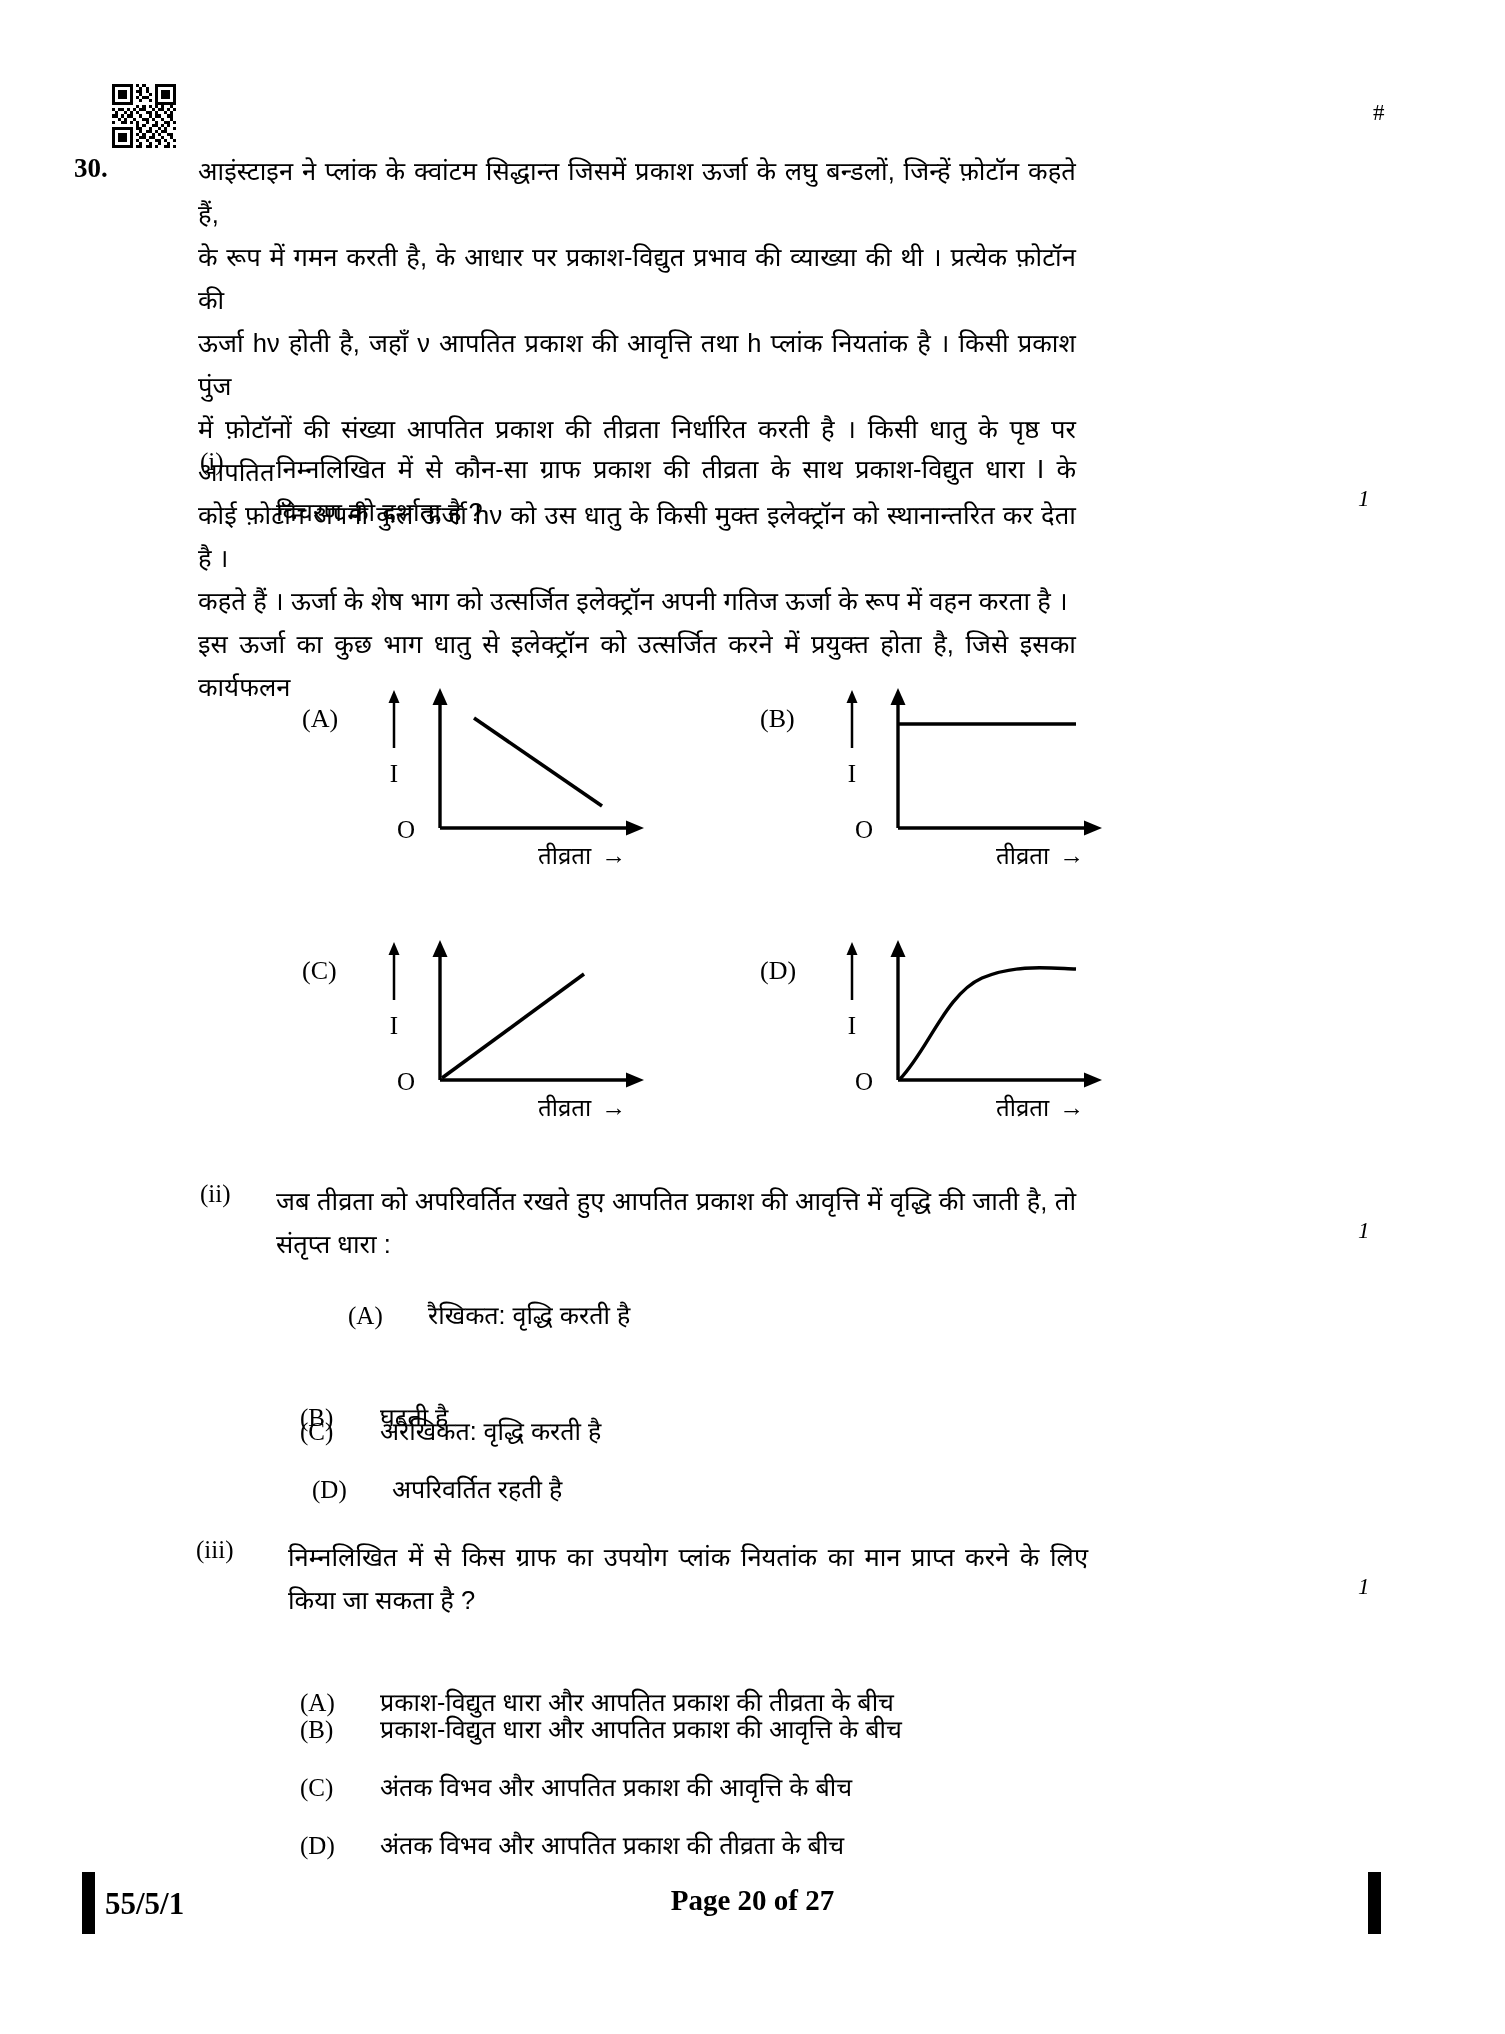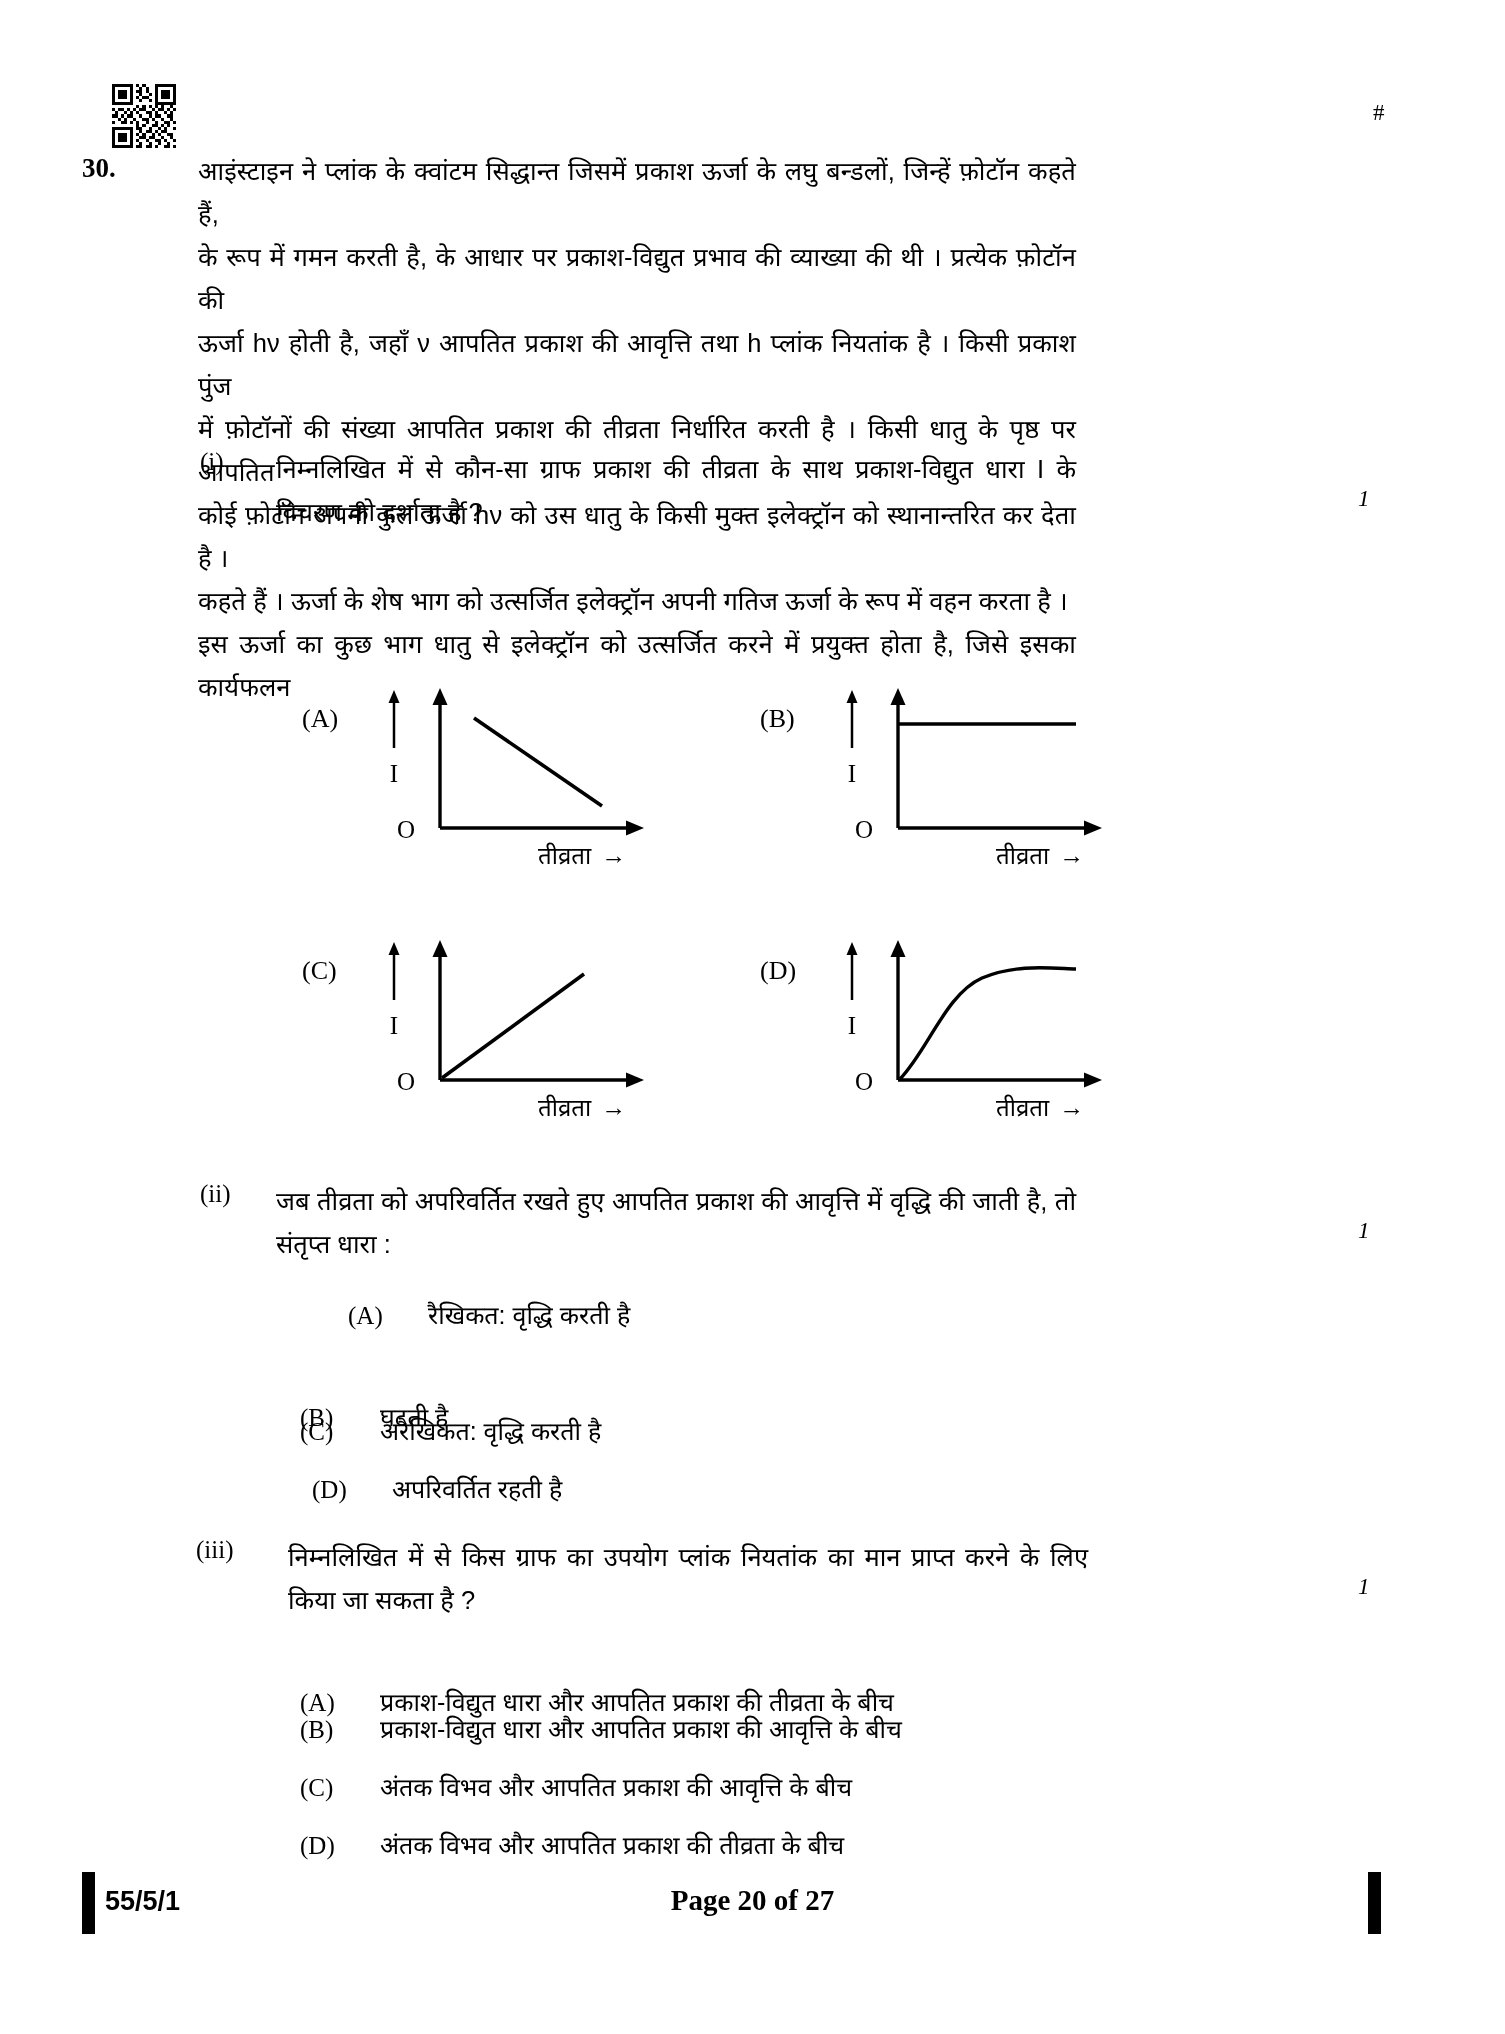--- a/index.html
+++ b/index.html
@@ -35,21 +35,21 @@
     right: 120px;
     top: 100px;
     font-size: 23px;
     font-family: "Liberation Serif", serif;
     letter-spacing: 0.5px;
   }
 
   
   .qnum {
     position: absolute;
-    left: 82px;
+    left: 74px;
     top: 153px;
     font-size: 27px;
     font-weight: bold;
     font-family: "Liberation Serif", serif;
   }
 
   .passage {
     position: absolute;
     left: 160px;
     top: 150px;
@@ -141,22 +141,22 @@
     left: 1368px;
     top: 1872px;
     width: 13px;
     height: 62px;
     background: #000;
   }
   .footer-code {
     position: absolute;
     left: 105px;
     top: 1886px;
-    font-family: Liberation Sans, sans-serif;
-    font-size: 27px;
+    font-family: Liberation Serif, serif;
+    font-size: 31px;
     font-weight: bold;
   }
   .footer-page {
     position: absolute;
     left: 0;
     top: 1884px;
     width: 1505px;
     text-align: center;
     font-family: "Liberation Serif", serif;
     font-size: 29px;

